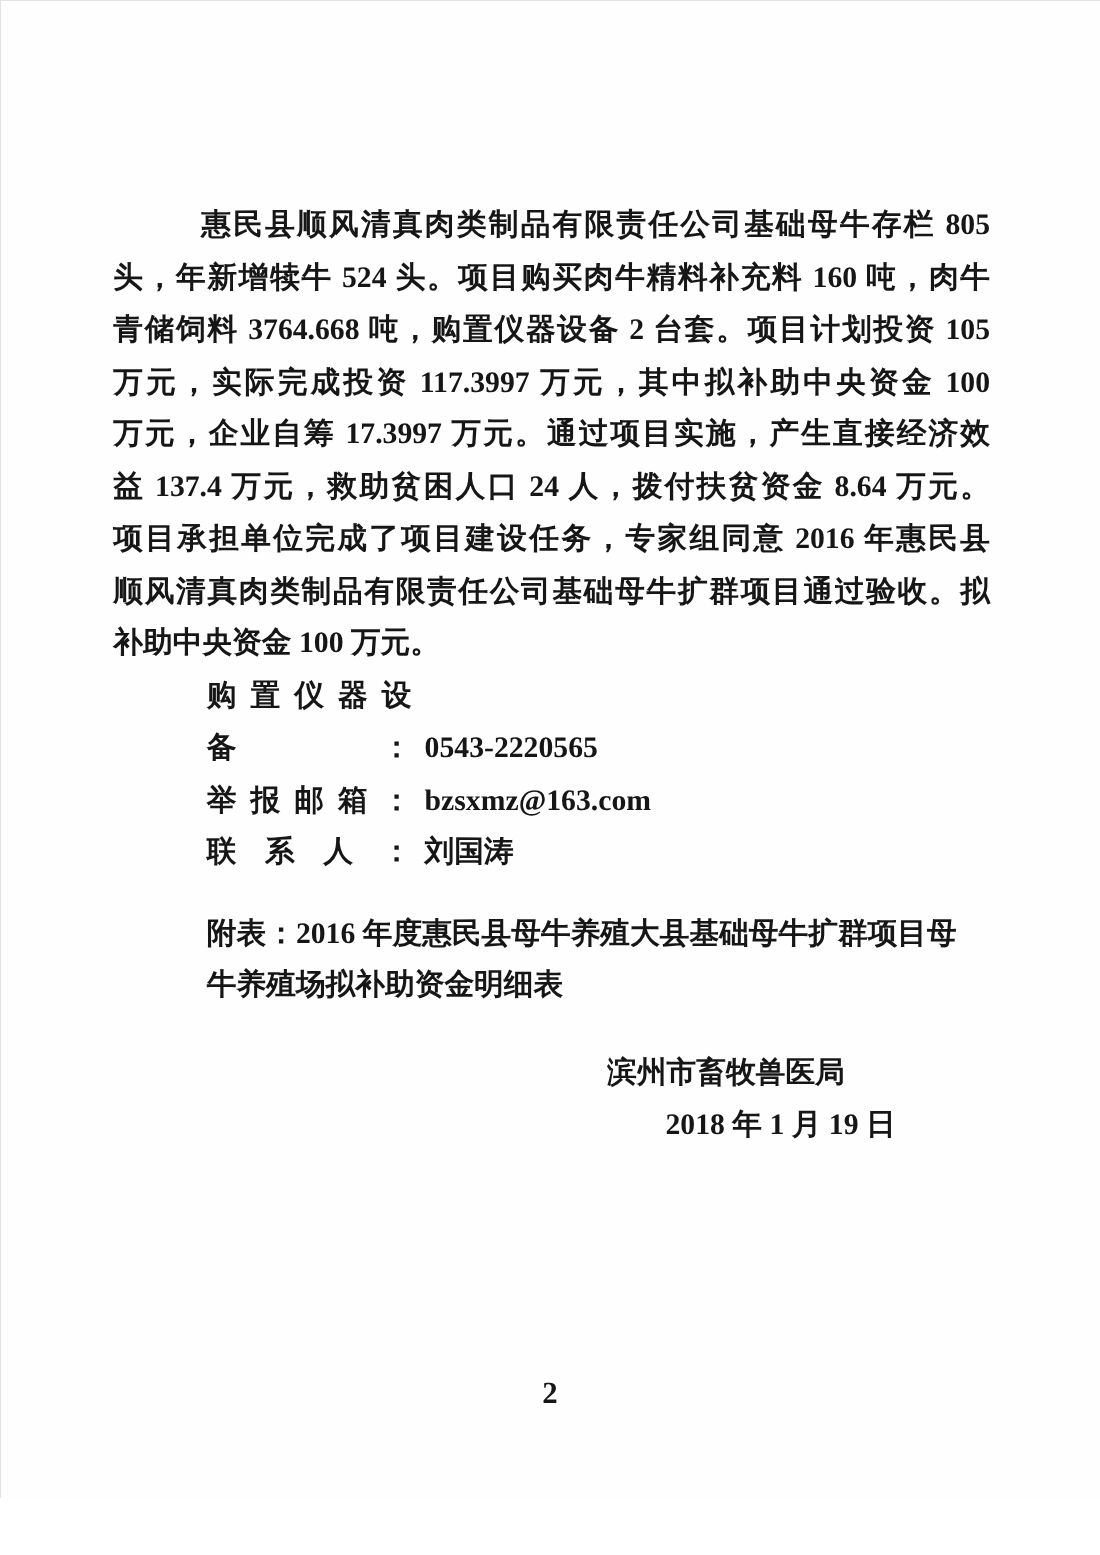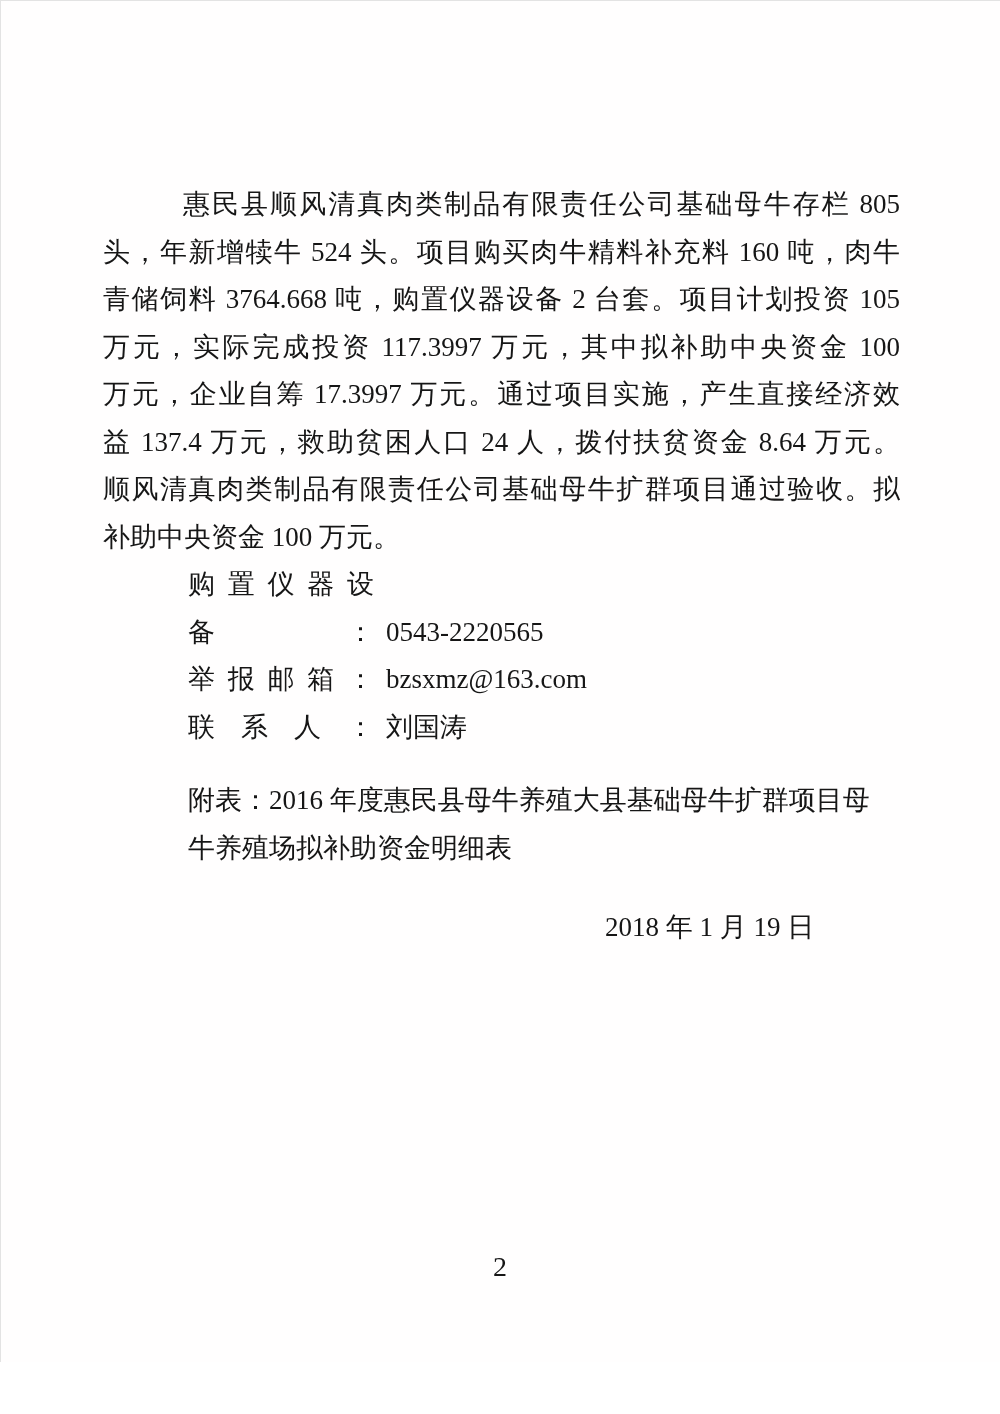--- a/index.html
+++ b/index.html
@@ -13,20 +13,21 @@
     height: 1362px;
     background: #fffefe;
     box-sizing: border-box;
     padding: 181px 100px 0 103px;
     color: #161616;
     font-family: "Liberation Serif", "DejaVu Serif", serif;
     font-size: 27px;
     line-height: 47.5px;
     box-shadow: inset 1px 1px 0 #e3e3e3;
     overflow: hidden;
+    font-weight: bold;
   }
   .line {
     white-space: normal;
   }
   
   .jline {
     text-align: justify;
     text-align-last: justify;
   }
   .indent1 { text-indent: 80px; }
@@ -65,20 +66,21 @@
 
 <div class="page">
 
   <section class="para para1">
     <div class="line jline indent1">惠民县顺风清真肉类制品有限责任公司基础母牛存栏 805</div>
     <div class="line jline">头，年新增犊牛 524 头。项目购买肉牛精料补充料 160 吨，肉牛</div>
     <div class="line jline">青储饲料 3764.668 吨，购置仪器设备 2 台套。项目计划投资 105</div>
     <div class="line jline">万元，实际完成投资 117.3997 万元，其中拟补助中央资金 100</div>
     <div class="line jline">万元，企业自筹 17.3997 万元。通过项目实施，产生直接经济效</div>
     <div class="line jline">益 137.4 万元，救助贫困人口 24 人，拨付扶贫资金 8.64 万元。</div>
+    <div class="line jline">项目承担单位完成了项目建设任务，专家组同意 2016 年惠民县</div>
     <div class="line jline">顺风清真肉类制品有限责任公司基础母牛扩群项目通过验收。拟</div>
     <div class="line">补助中央资金 100 万元。</div>
   </section>
 
 
   <section class="contacts">
     <div class="line">
       <span class="contact-label">购置仪器设备：</span><span class="contact-value">0543-2220565</span>
     </div>
     <div class="line">
@@ -88,18 +90,19 @@
       <span class="contact-label">联系人：</span><span class="contact-value">刘国涛</span>
     </div>
   </section>
 
   <section class="attachment">
     <div class="line">附表：2016 年度惠民县母牛养殖大县基础母牛扩群项目母</div>
     <div class="line att-cont">牛养殖场拟补助资金明细表</div>
   </section>
 
   <section class="signature">
+    <div class="line sig-agency">滨州市畜牧兽医局</div>
     <div class="line sig-date">2018 年 1 月 19 日</div>
   </section>
 
   <div class="page-number">2</div>
 
 </div>
 
 </body></html>

